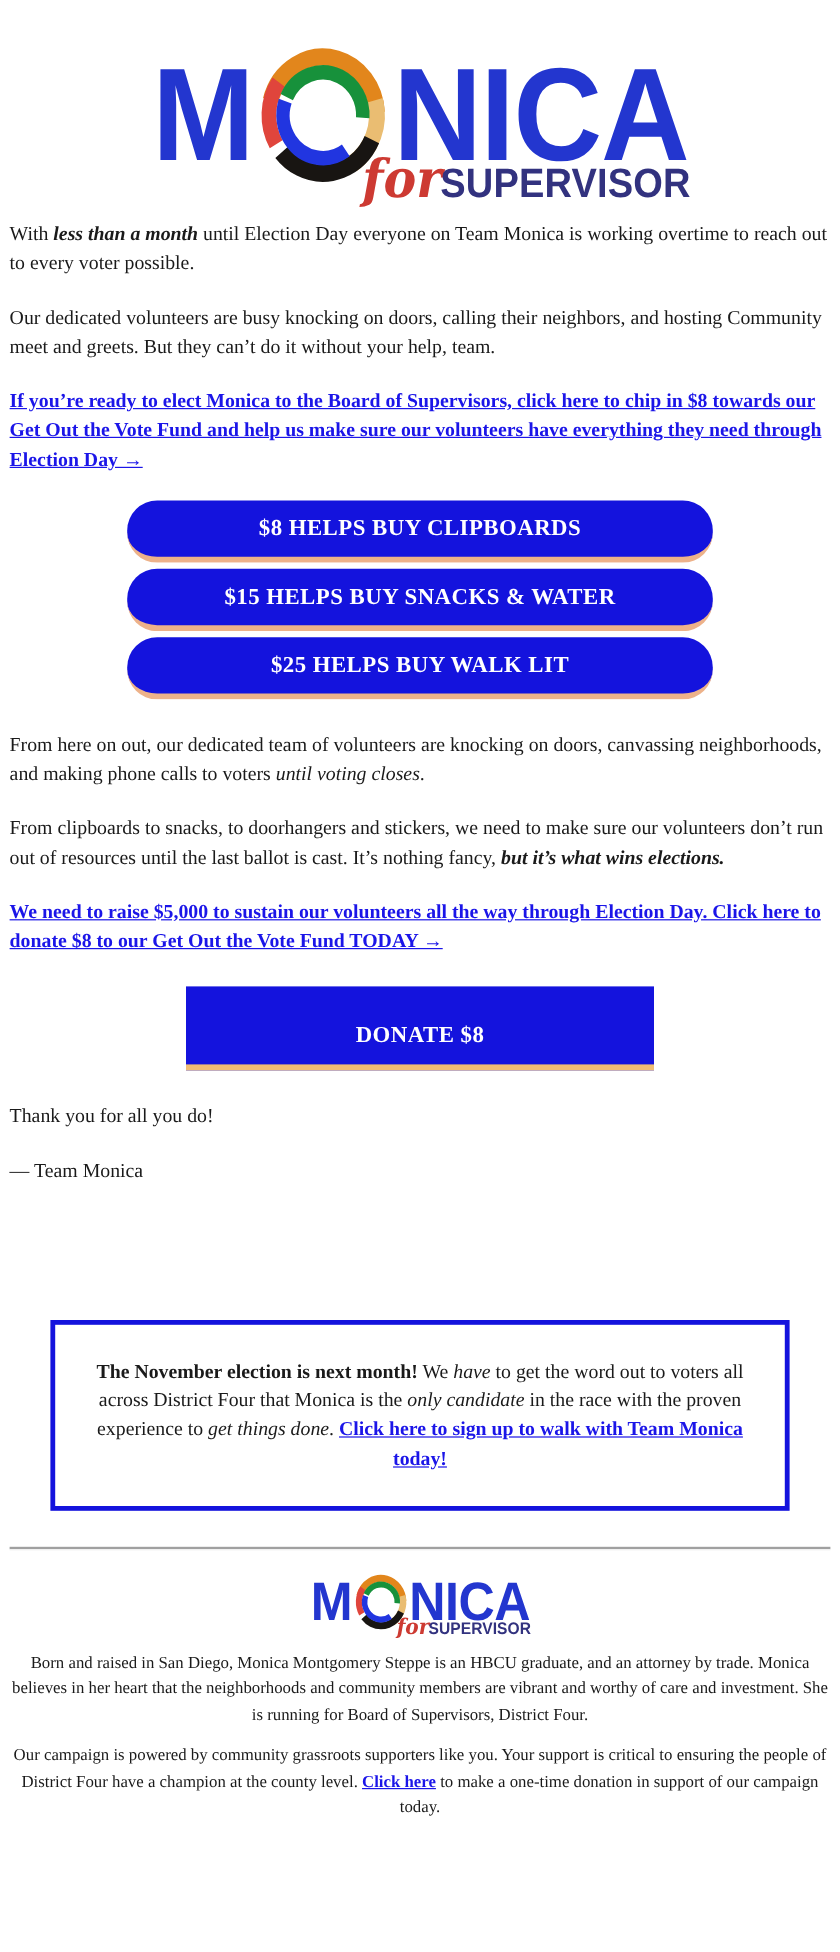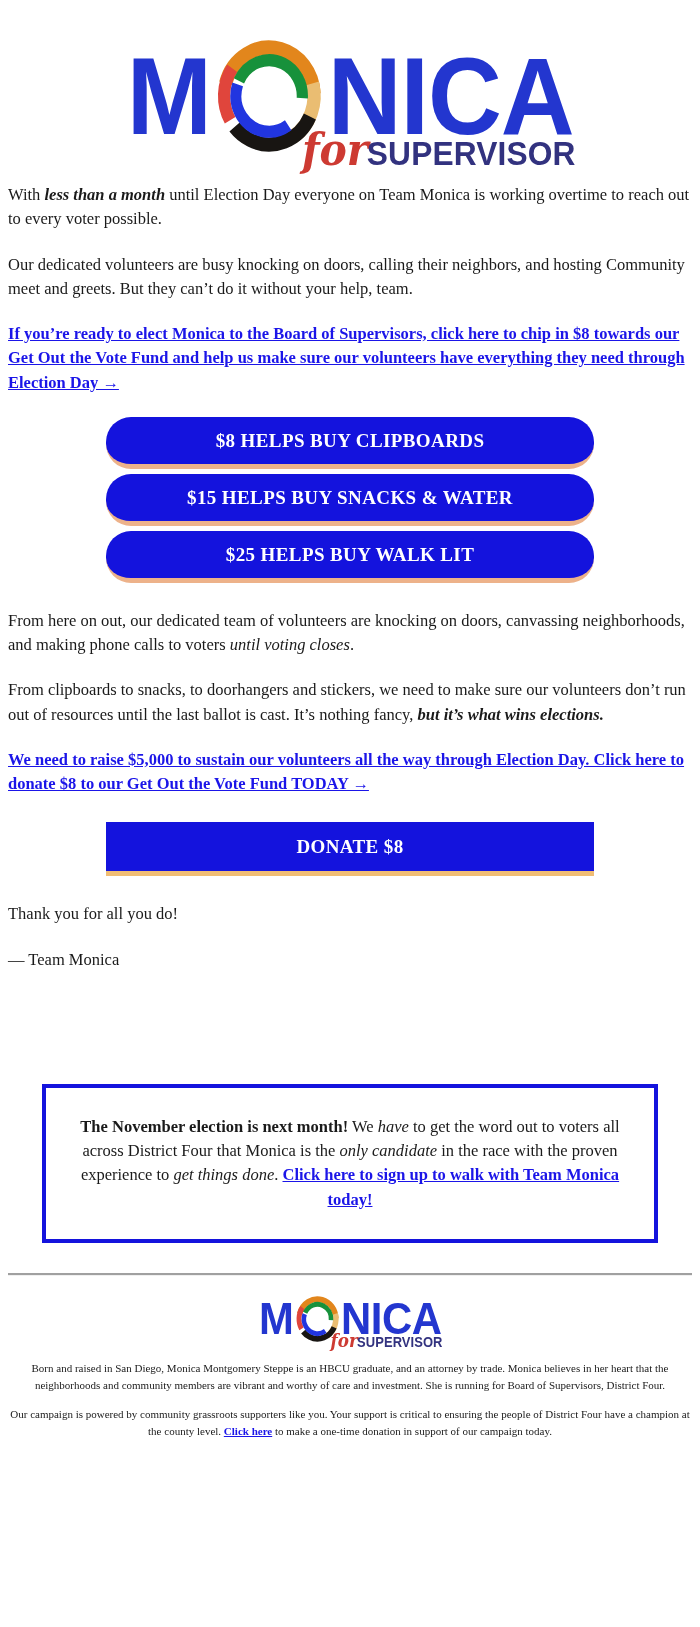--- a/index.html
+++ b/index.html
@@ -64,34 +64,34 @@
     background:var(--button-blue);color:#ffffff;
     font-family:"Liberation Serif", serif;font-weight:bold;text-align:center;
     border:none;cursor:pointer;letter-spacing:0.4px;
   }
   .tier-btn{
     font-size:19px;padding:13px 0 12px;margin-bottom:5px;
     border-bottom:5px solid var(--tier-underline);
     border-radius:25px;
   }
   .donate-btn{
-    width:488px;margin:26px auto 0;font-size:19px;padding:14px 0 13px;
+    width:390px;margin:26px auto 0;font-size:19px;padding:30px 0 13px;
     border-bottom:5px solid var(--donate-underline);
   }
   
   .callout{
     border:4px solid var(--button-blue);margin:112px 42px 0;
     padding:27px 16px;text-align:center;font-size:16.5px;line-height:1.47;
   }
   .callout p{margin:0;}
   .callout p + p{margin-top:27px;}
   
   .divider{height:0;border-top:2px solid #a0a0a0;border-bottom:1px solid #f0f0f0;margin:30px 8px 0;}
   .footer-logo{margin-top:16px;}
-  .footer-small{font-size:11px;line-height:1.55;text-align:center;margin:14px 8px 0;}
+  .footer-small{font-size:14px;line-height:1.55;text-align:center;margin:14px 8px 0;}
   .footer-small + .footer-small{margin-top:12px;}
 </style>
 </head>
 <body>
 
 <svg width="0" height="0" style="position:absolute" aria-hidden="true">
   <defs>
     <symbol id="paint-ring" viewBox="0 0 120 120">
       <circle cx="60" cy="60" r="44" fill="none" pathLength="100" stroke-dasharray="45 55" stroke-width="13" style="stroke:var(--ring-orange)" transform="rotate(195 60 60)"></circle>
       <circle cx="60" cy="60" r="44" fill="none" pathLength="100" stroke-dasharray="20 80" stroke-width="13" style="stroke:var(--ring-tan)" transform="rotate(-15 60 60)"></circle>

